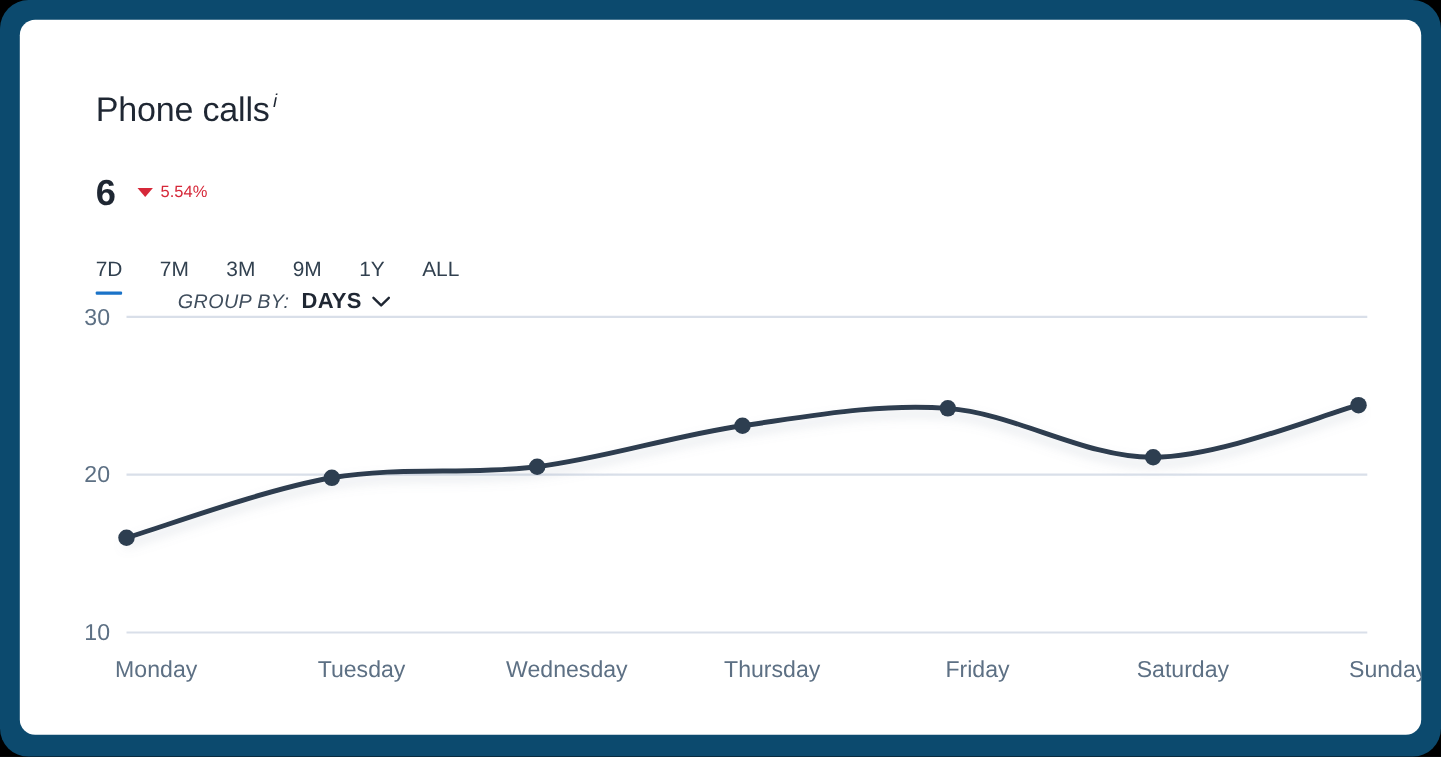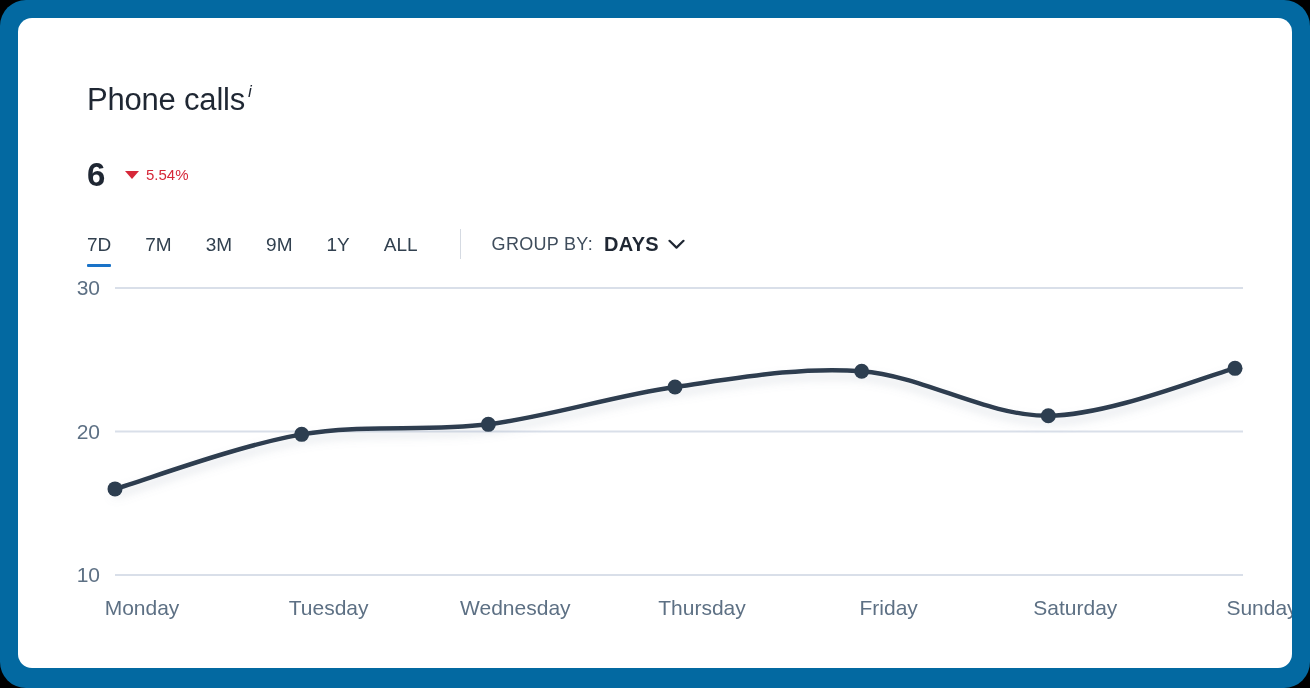--- a/index.html
+++ b/index.html
@@ -12,21 +12,21 @@
     width: 1310px;
     height: 688px;
     font-family: "Liberation Sans", sans-serif;
     overflow: hidden;
   }
 
   .page {
     position: relative;
     width: 1310px;
     height: 688px;
-    background: #0369a1;
+    background: #0c4a6e;
     border-radius: 26px;
     overflow: hidden;
     box-sizing: border-box;
   }
 
   .card {
     position: absolute;
     left: 18px;
     top: 18px;
     width: 1274px;
@@ -96,20 +96,21 @@
   }
 
   
   .controls {
     position: absolute;
     left: 69px;
     top: 218px;
     display: flex;
     align-items: center;
     height: 32px;
+    flex-direction: column;
   }
   .range-tabs {
     display: flex;
     align-items: flex-start;
   }
   .range-tab {
     position: relative;
     font-size: 19px;
     font-weight: 400;
     color: #31404f;
@@ -146,20 +147,21 @@
     align-items: center;
     position: relative;
     top: -8px;
     cursor: pointer;
   }
   .groupby-label {
     font-size: 18px;
     color: #3f4d5c;
     letter-spacing: 0.3px;
     white-space: nowrap;
+    font-style: italic;
   }
   .groupby-value {
     font-size: 20px;
     color: #1f2733;
     font-weight: 700;
     letter-spacing: 0.3px;
     margin-left: 11px;
     white-space: nowrap;
   }
   .chevron {

